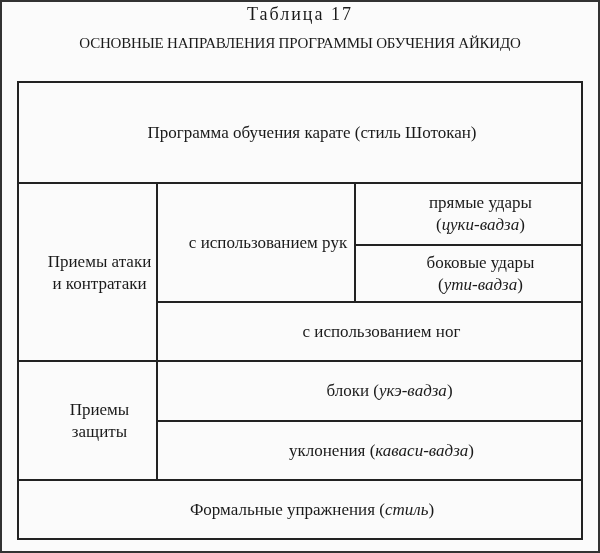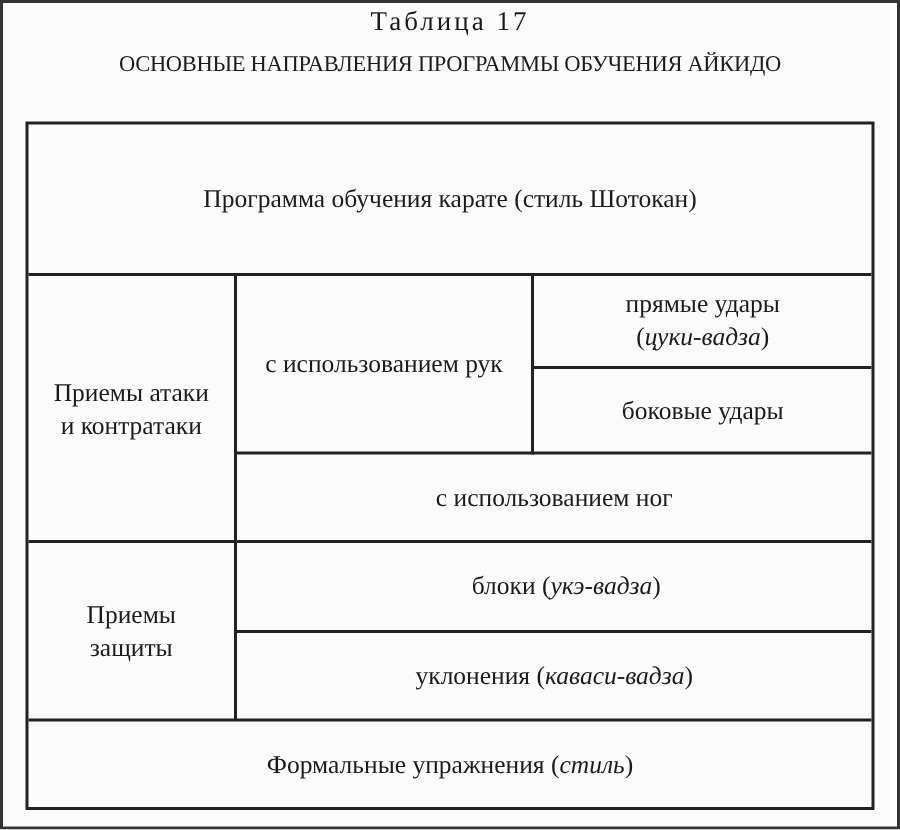--- a/index.html
+++ b/index.html
@@ -39,20 +39,21 @@
     }
     .cell {
       position: absolute;
       box-sizing: border-box;
       display: flex;
       align-items: center;
       justify-content: center;
       text-align: center;
       font-size: 17px;
       line-height: 22px;
+      margin-left: 12px;
     }
     .hl { position: absolute; height: 2px; background: #222; }
     .vl { position: absolute; width: 2px; background: #222; }
     .it { font-style: italic; }
     .multi { display: flex; flex-direction: column; align-items: center; }
   </style>
 </head>
 <body>
 
 <div class="frame"></div>
@@ -83,20 +84,21 @@
 
   <div class="cell multi" style="left:337px; top:101px; width:225px; height:60px;">
     <span>прямые удары</span>
     <span><span>(</span><span class="it">цуки-вадза</span><span>)</span></span>
   </div>
 
   <div class="hl" style="left:335px; top:161px; width:227px;"></div>
 
   <div class="cell multi" style="left:337px; top:163px; width:225px; height:56px;">
     <span>боковые удары</span>
+    <span><span>(</span><span class="it">ути-вадза</span><span>)</span></span>
   </div>
 
   <div class="hl" style="left:137px; top:218px; width:425px;"></div>
 
   <div class="cell" style="left:139px; top:220px; width:423px; height:57px;">
     <span>с использованием ног</span>
   </div>
 
   <div class="hl" style="left:0; top:277px; width:562px;"></div>
 

